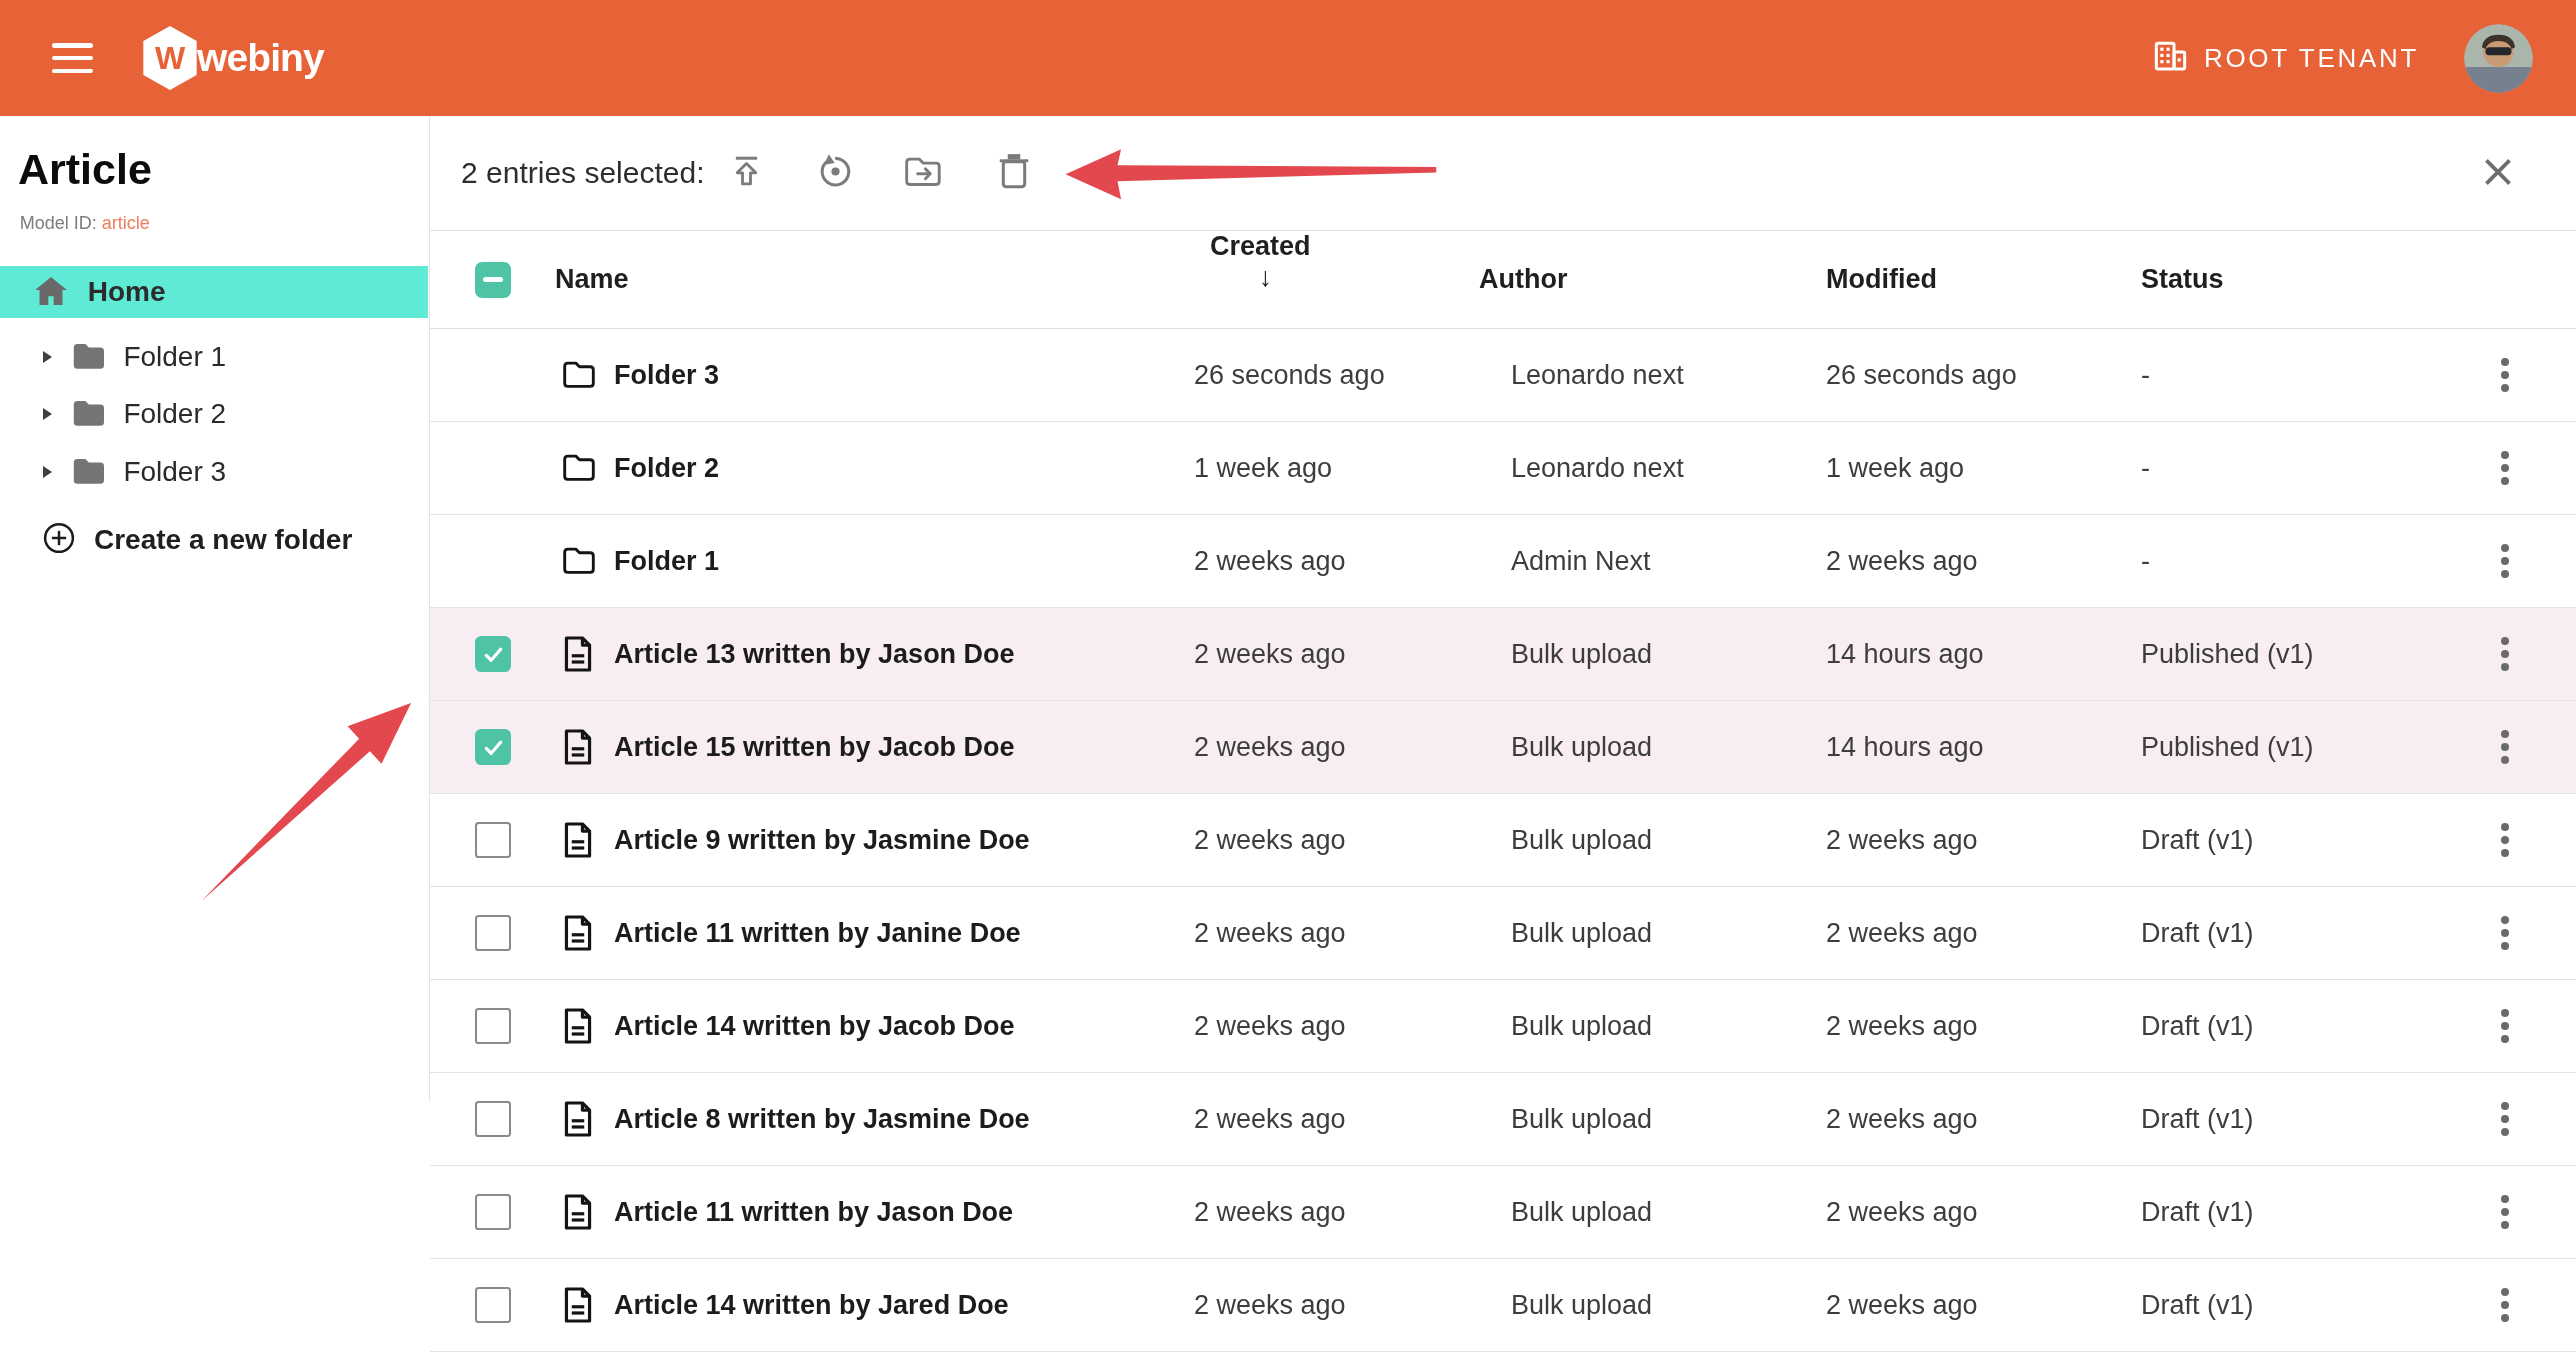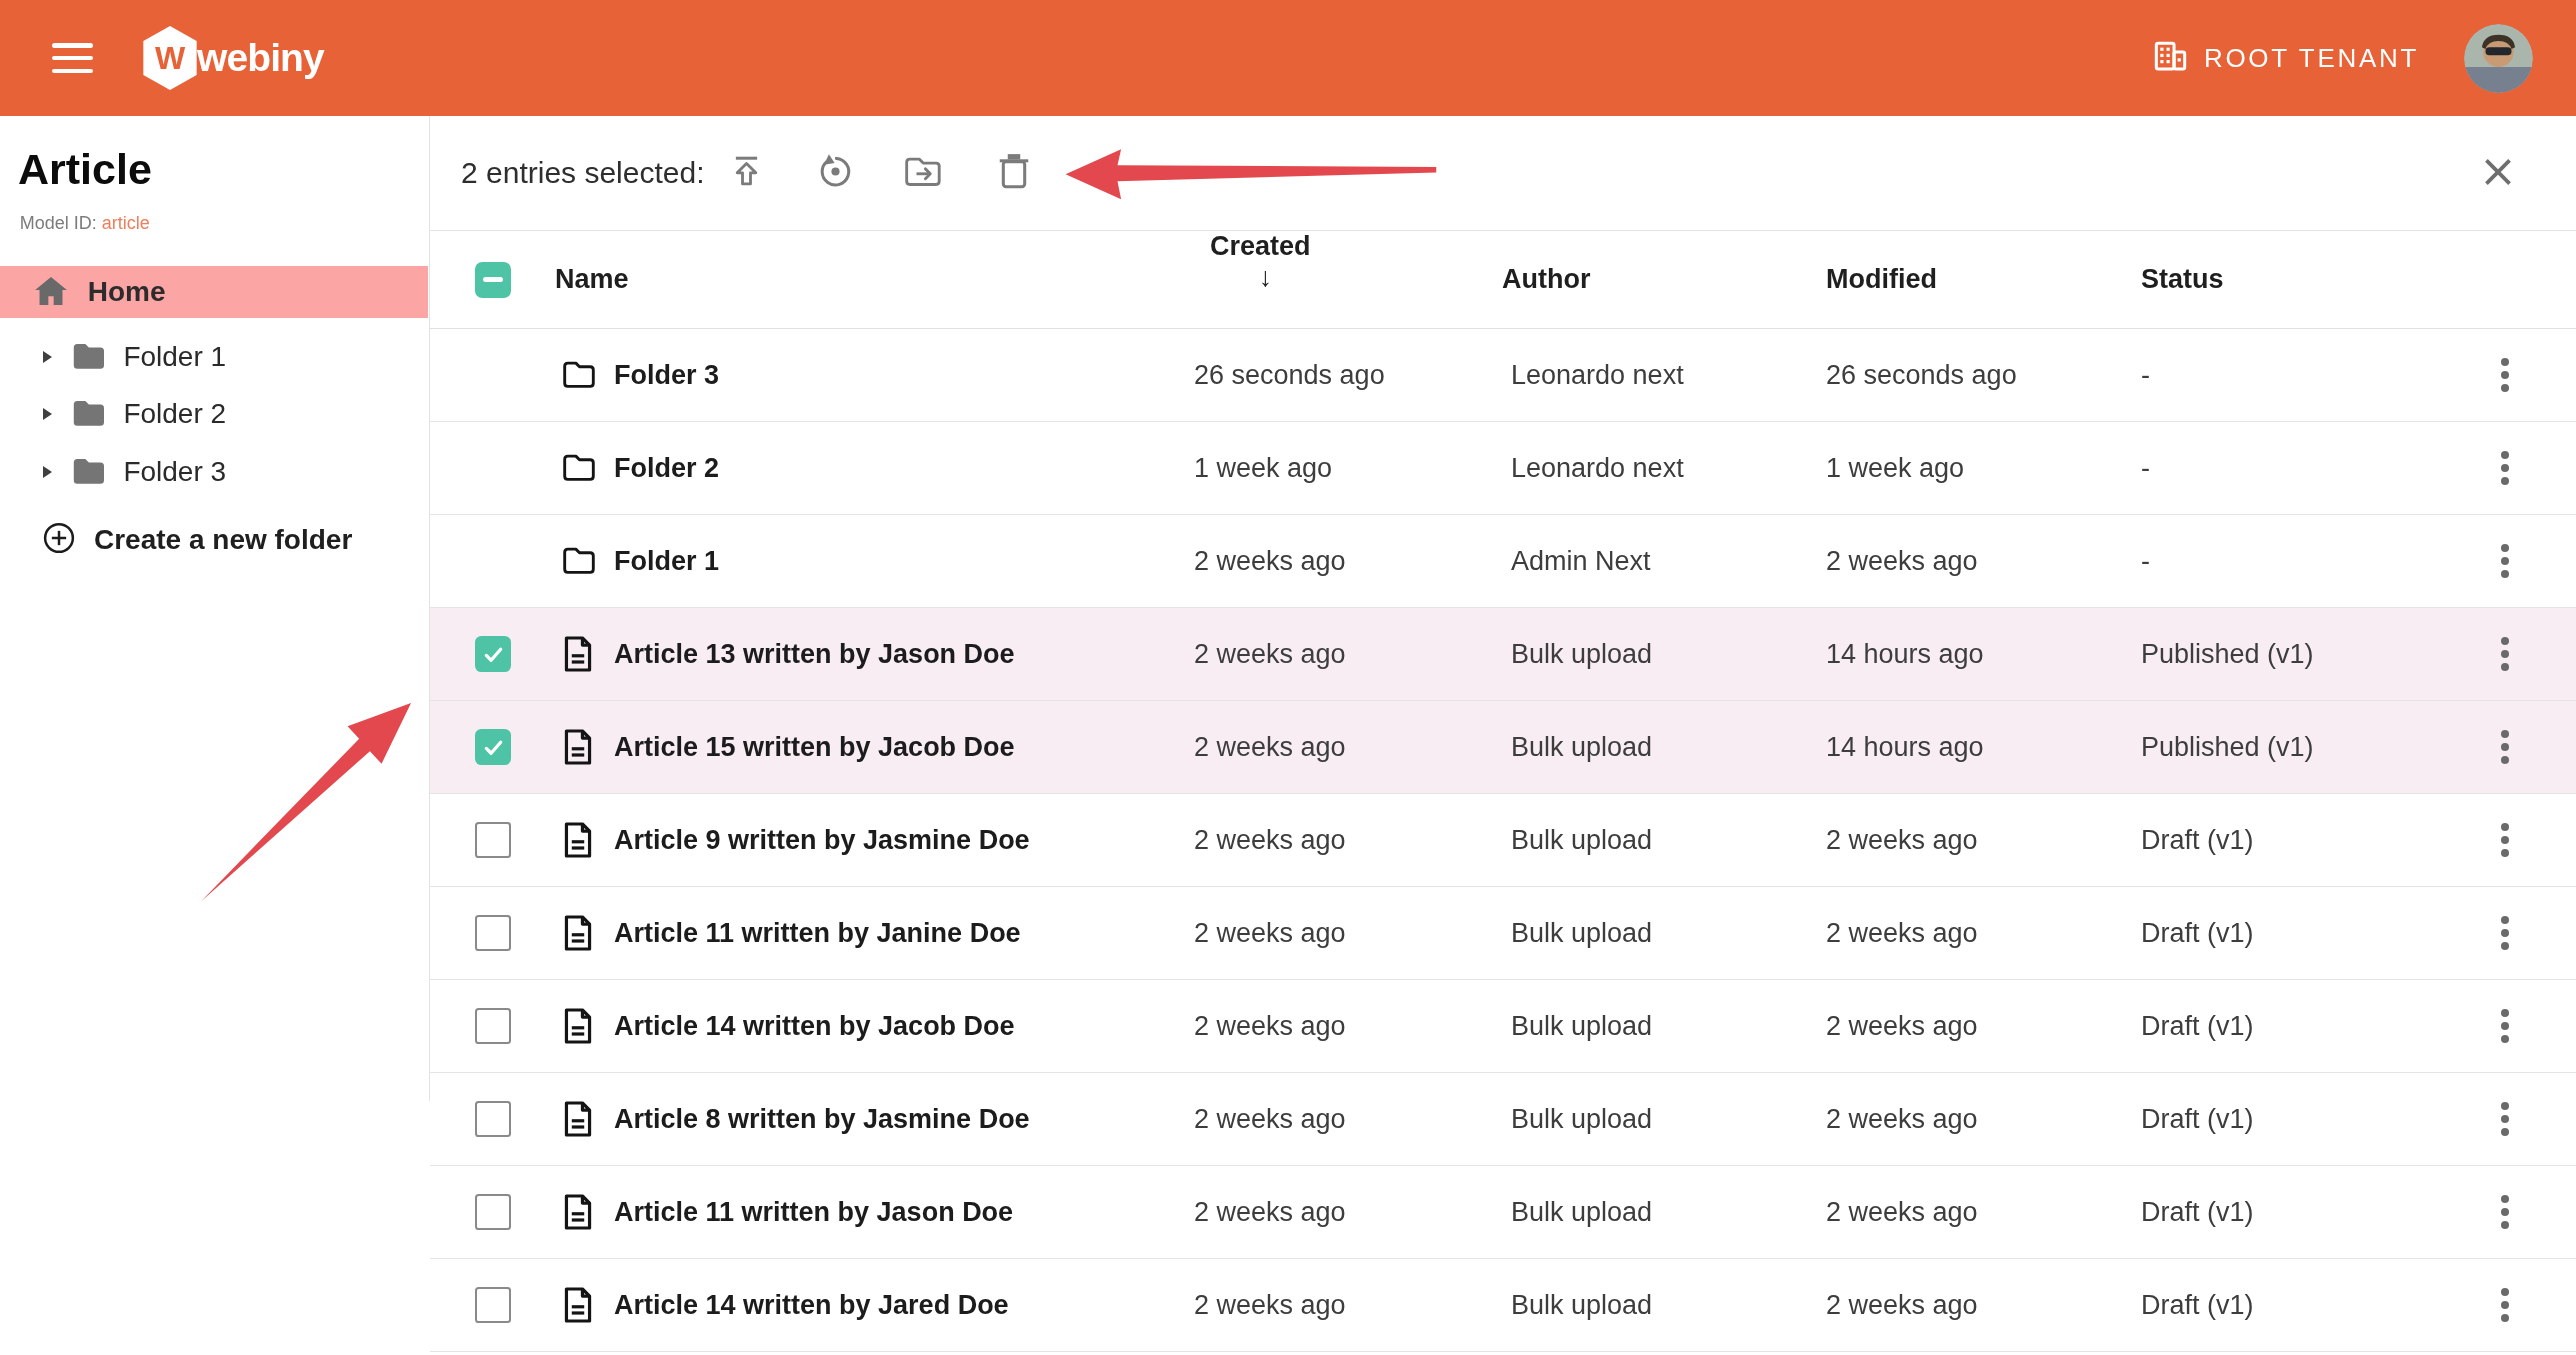--- a/index.html
+++ b/index.html
@@ -29,21 +29,21 @@
 
   
   .sidebar { position:absolute; left:0; top:116px; width:430px; height:985px;
     background:#fff; border-right:0.9px solid #e3e3e3; }
   .side-title { position:absolute; left:18px; top:29px; font-size:43px;
     font-weight:600; color:#0c0c0c; }
   .model-id { position:absolute; left:19.7px; top:97px; font-size:18px; }
   .model-id .lbl { color:#7c7c7c; }
   .model-id .val { color:#ed7e5d; }
   .nav-home { position:absolute; left:0; top:150px; width:428px; height:52px;
-    background:#fca5a5; display:flex; align-items:center; cursor:pointer; }
+    background:#5eead4; display:flex; align-items:center; cursor:pointer; }
   .nav-home .home-ic { margin-left:34px; }
   .nav-home .txt { margin-left:19.7px; font-size:28px; font-weight:bold; color:#2c2c2c; }
   .nav-folder { position:absolute; left:0; width:428px; height:57px;
     display:flex; align-items:center; cursor:pointer; }
   .caret { margin-left:43px; width:0; height:0; border-left:9.8px solid #3f3f3f;
     border-top:6.3px solid transparent; border-bottom:6.3px solid transparent; }
   .nav-folder .fold-ic { margin-left:19.7px; }
   .nav-folder .txt { margin-left:19.7px; font-size:28px; color:#2a2a2a; }
   .create-folder { position:absolute; left:4px; top:401px; width:428px; height:45px;
     display:flex; align-items:center; cursor:pointer; }
@@ -59,21 +59,21 @@
   .tool-btn { width:39px; height:39px; display:flex; align-items:center;
     justify-content:center; cursor:pointer; }
   .close-btn { position:absolute; right:59px; top:38px; width:39px; height:39px;
     display:flex; align-items:center; justify-content:center; cursor:pointer; }
 
   .thead { position:absolute; left:0; top:115px; width:2146px; height:98px;
     border-bottom:0.9px solid #e0e0e0; }
   .col { position:absolute; top:0; height:100%; display:flex; align-items:center;
     font-size:27px; font-weight:bold; color:#1f1f1f; }
   .c-sel { left:45px; } .c-name { left:125px; } .c-created { left:780px;flex-direction:column; }
-  .c-author { left:1072px; } .c-modified { left:1396px; } .c-status { left:1711px; }
+  .c-author { left:1049px; } .c-modified { left:1396px; } .c-status { left:1711px; }
   .sort-arrow { margin-left:10.7px; font-weight:400; font-size:27px; color:#222; }
 
   .rows { position:absolute; left:0; top:213px; width:2146px; }
   .row { position:relative; width:2146px; height:93px; background:#fff;
     border-bottom:0.9px solid #e4e4e4; }
   .row.selected { background:#f8edf3; }
   .cell { position:absolute; top:0; height:100%; display:flex; align-items:center;
     font-size:27px; color:#3d3d3d; }
   .cell.cb-box { left:45px; } .cell.ric { left:132px; } .cell.nm { left:184px;
     font-weight:bold; color:#1c1c1c; }

